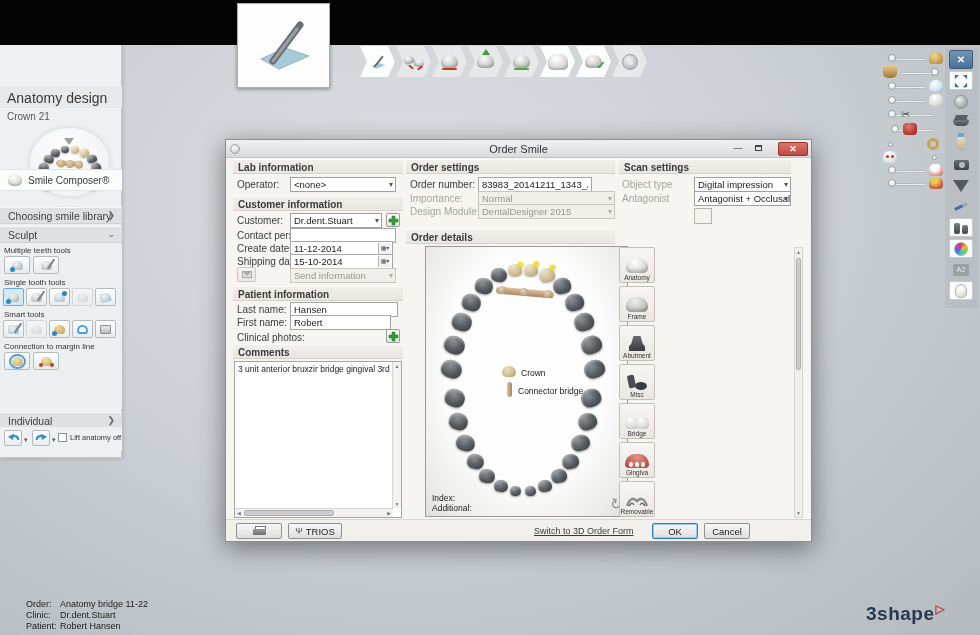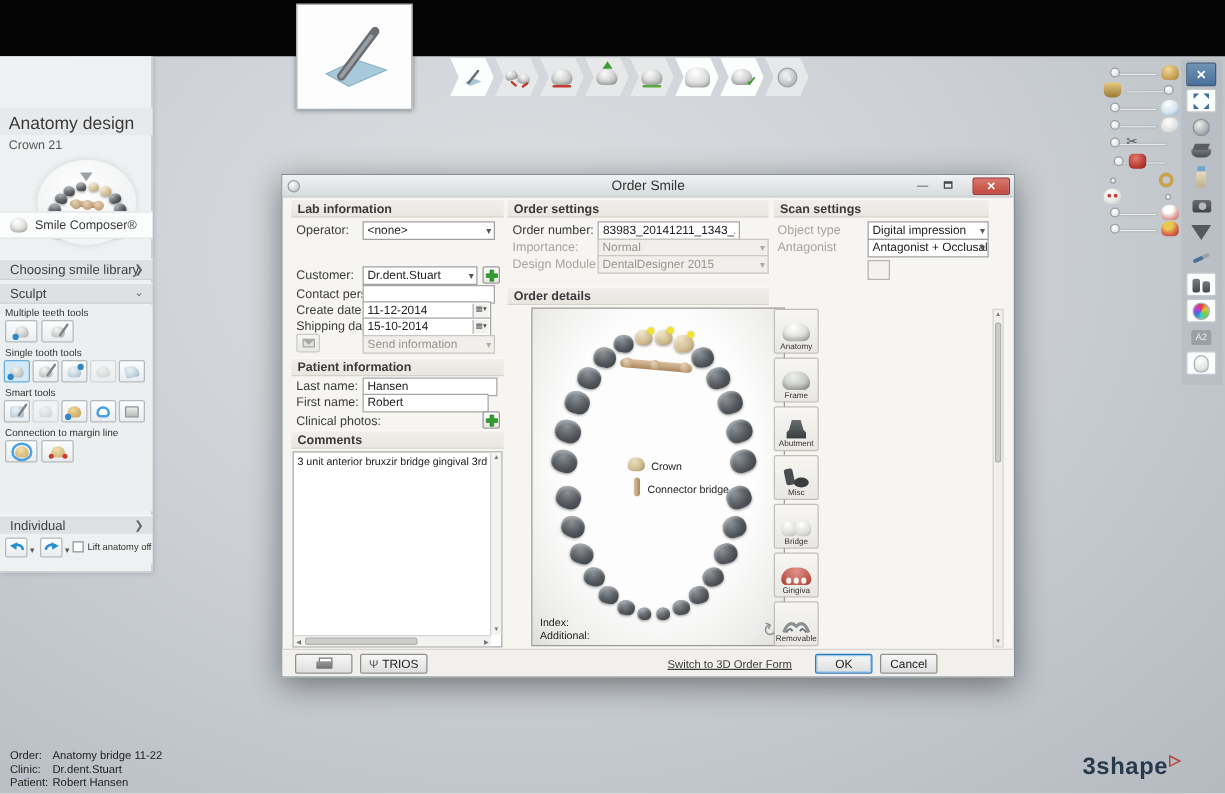--- a/index.html
+++ b/index.html
@@ -129,21 +129,21 @@
   .bottles { width:14px; height:12px; position:relative; }
   .bottles::before, .bottles::after { content:""; position:absolute; bottom:0; width:6px; height:11px; background:linear-gradient(#7a7e82,#43474b); border-radius:2px; }
   .bottles::after { right:0; height:9px; }
   .cwheel { width:14px; height:14px; border-radius:50%; border:1px solid #aaa;
             background:conic-gradient(#e03c3c,#e0c23c,#7ad03c,#3cd0c2,#3c6ee0,#c23ce0,#e03c3c); }
   .a2box { width:16px; height:12px; background:#9aa0a4; border-radius:2px; color:#eceeee; font-size:7.5px; display:flex; align-items:center; justify-content:center; }
   .rtooth { width:12px; height:14px; border-radius:6px 6px 5px 5px; background:radial-gradient(circle at 40% 30%, #ffffff, #e3e5e3 65%, #bcbfc2); border:1px solid #aeb2b5; }
 
   
   .status { left:8px; top:599px; font-size:9px; color:#222; line-height:11px; }
-  .status .row { display:flex; }
+  .status .row { display:flex;margin-left:18px; }
   .status .sl { width:34px; }
   .logo3 { left:866px; top:603px; font-size:19px; font-weight:bold; color:#26394d; letter-spacing:.5px; }
   .logo3 .mark { color:#b5443c; font-size:12px; position:relative; top:-7px; left:1px; font-weight:bold; }
 
   
   .dialog { left:225px; top:139px; width:587px; height:403px; background:#f6f5f2;
             border:1px solid #85909a; box-shadow:0 6px 24px rgba(0,0,0,.45); }
   .dtitle { position:absolute; left:0; top:0; width:100%; height:18px;
             background:linear-gradient(#f0f1f2,#d8dbdd); border-bottom:1px solid #c2c6c9;
             font-size:11px; color:#333; text-align:center; line-height:18px; }
@@ -556,20 +556,21 @@
       <span>Order Smile</span>
       <span class="wbtn min">—</span>
       <span class="wbtn max"><span class="maxglyph"></span></span>
       <span class="wbtn close">✕</span>
     </div>
 
     <div class="hdr" style="left:7px;top:19px;width:170px">Lab information</div>
     <span class="lbl" style="left:11px;top:39px">Operator:</span>
     <div class="dd" style="left:64px;top:37px;width:106px"><span>&lt;none&gt;</span><span class="arr">▾</span></div>
 
+    <div class="hdr" style="left:7px;top:56px;width:170px">Customer information</div>
     <span class="lbl" style="left:11px;top:75px">Customer:</span>
     <div class="dd" style="left:64px;top:73px;width:92px"><span>Dr.dent.Stuart</span><span class="arr">▾</span></div>
     <div class="plus-btn" style="left:160px;top:73px">
       <svg width="11" height="11" viewBox="0 0 11 11">
           <path d="M4 1h3v3h3v3H7v3H4V7H1V4h3z" fill="#2f9e2f" stroke="#1e7a1e" stroke-width="0.5"></path>
         </svg>
     </div>
     <span class="lbl" style="left:11px;top:90px">Contact person:</span>
     <input class="fld" style="left: 64px; top: 88px; width: 106px;" value="">
     <span class="lbl" style="left:11px;top:103px">Create date:</span>

